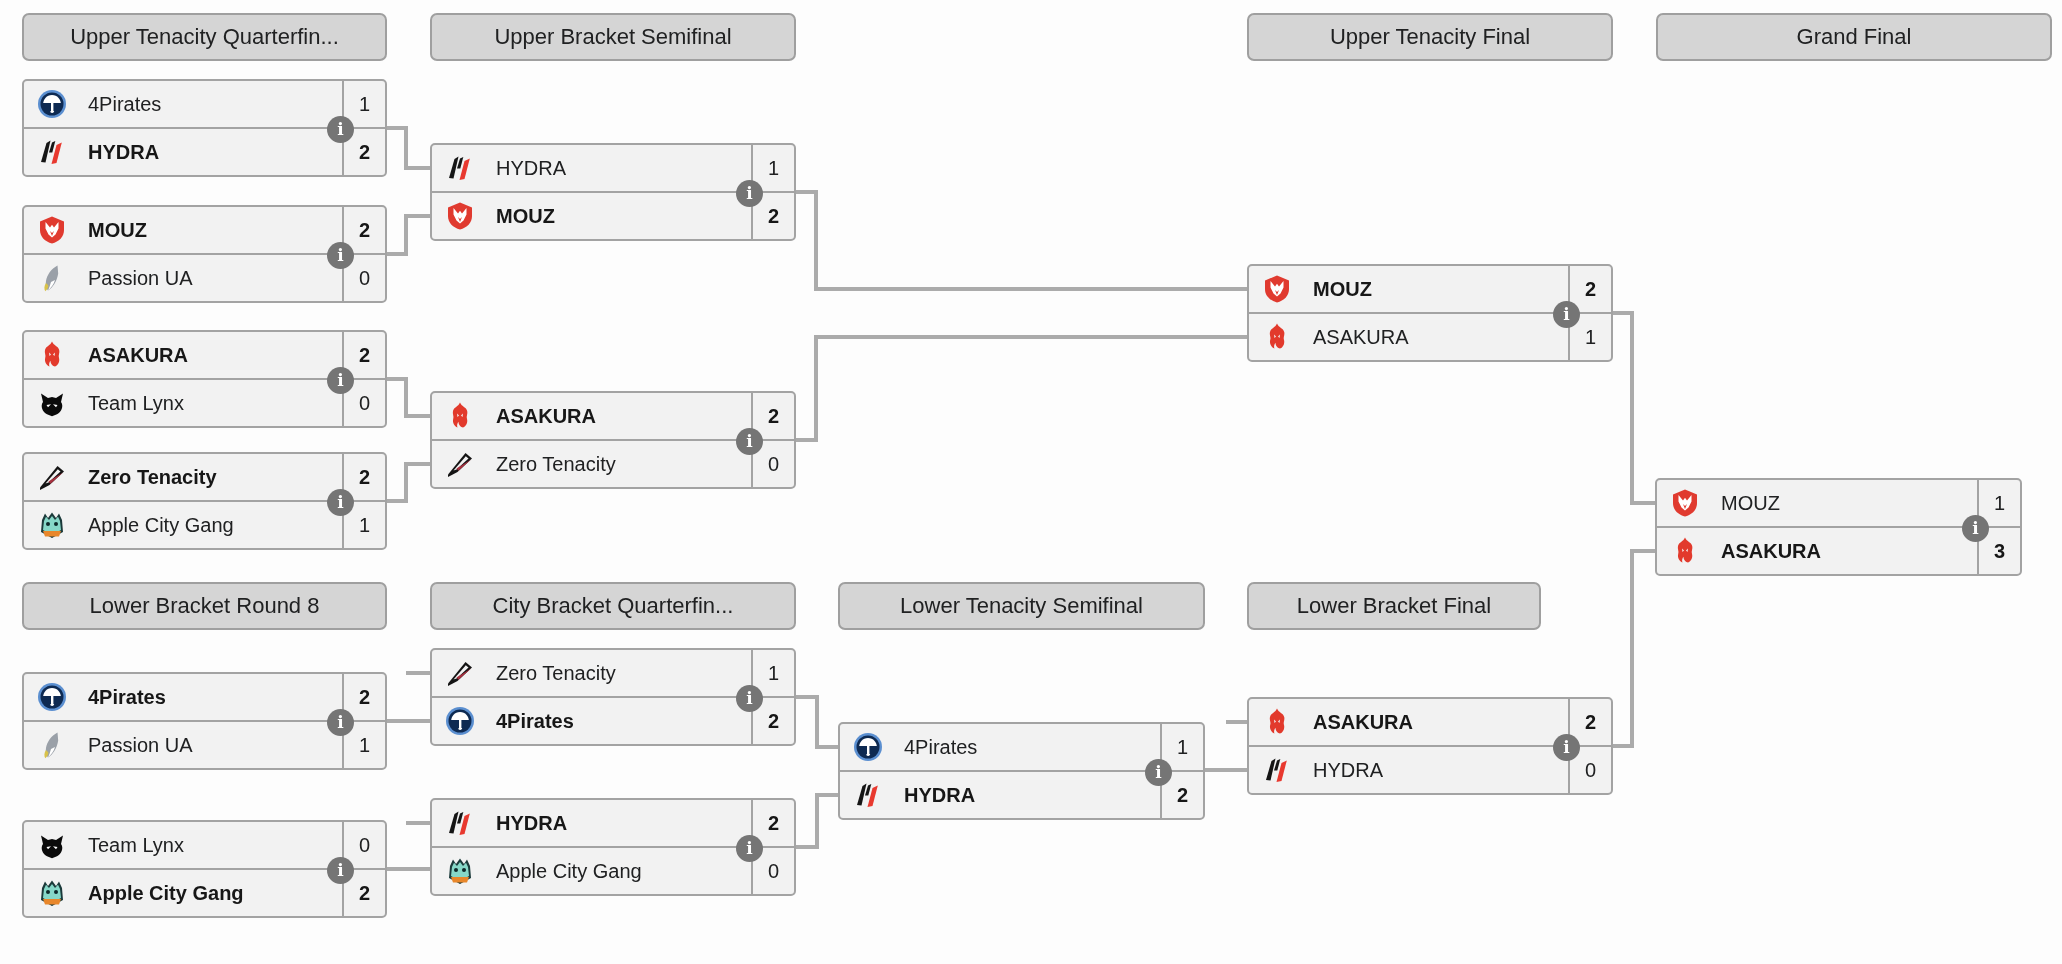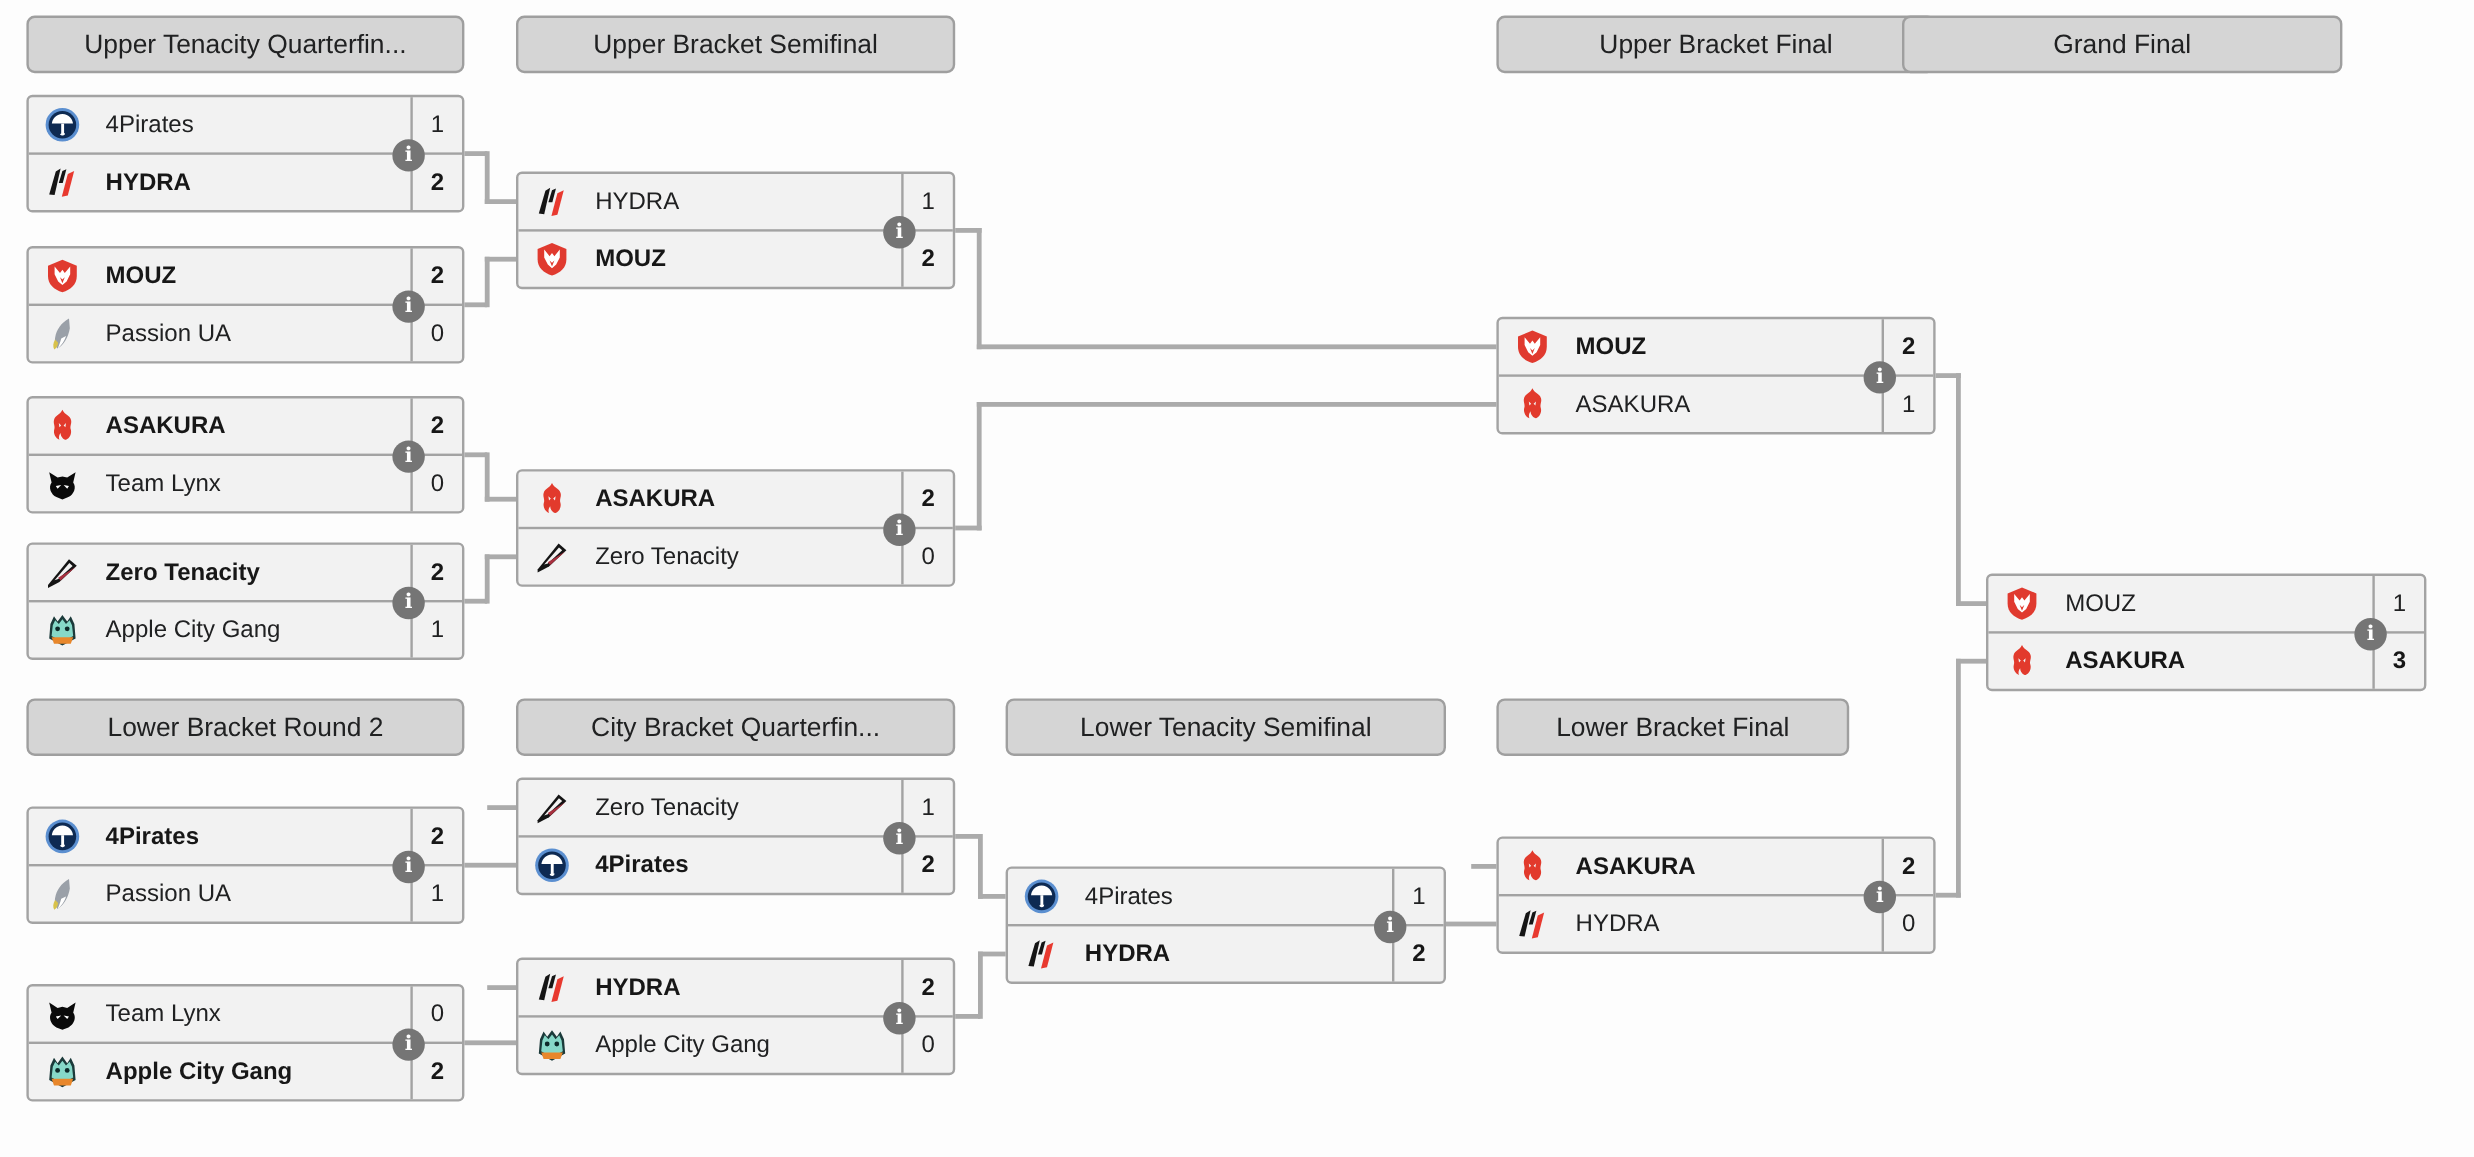--- a/index.html
+++ b/index.html
@@ -86,27 +86,27 @@
   </symbol>
 </svg>
 
 <div class="rh" style="left:22px;top:13px;width:365px">
     <span>Upper Tenacity Quarterfin...</span>
   </div>
 <div class="rh" style="left:430px;top:13px;width:366px">
     <span>Upper Bracket Semifinal</span>
   </div>
 <div class="rh" style="left:1247px;top:13px;width:366px">
-    <span>Upper Bracket Final</span>
-  </div>
-<div class="rh" style="left:1585px;top:13px;width:367px">
+    <span>Upper Tenacity Final</span>
+  </div>
+<div class="rh" style="left:1656px;top:13px;width:396px">
     <span>Grand Final</span>
   </div>
 <div class="rh" style="left:22px;top:582px;width:365px">
-    <span>Lower Bracket Round 2</span>
+    <span>Lower Bracket Round 8</span>
   </div>
 <div class="rh" style="left:430px;top:582px;width:366px">
     <span>City Bracket Quarterfin...</span>
   </div>
 <div class="rh" style="left:838px;top:582px;width:367px">
     <span>Lower Tenacity Semifinal</span>
   </div>
 <div class="rh" style="left:1247px;top:582px;width:294px">
     <span>Lower Bracket Final</span>
   </div>

